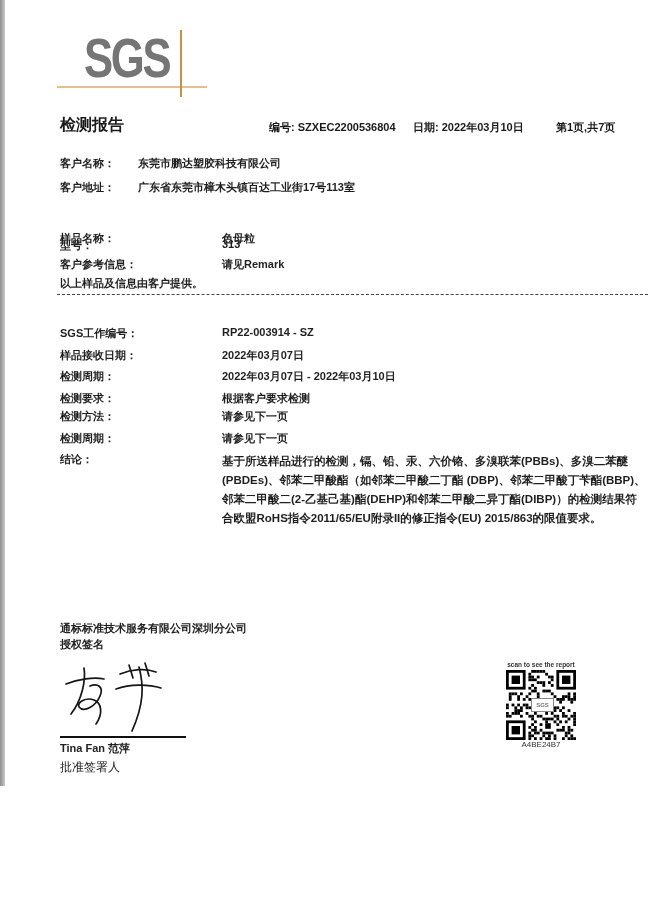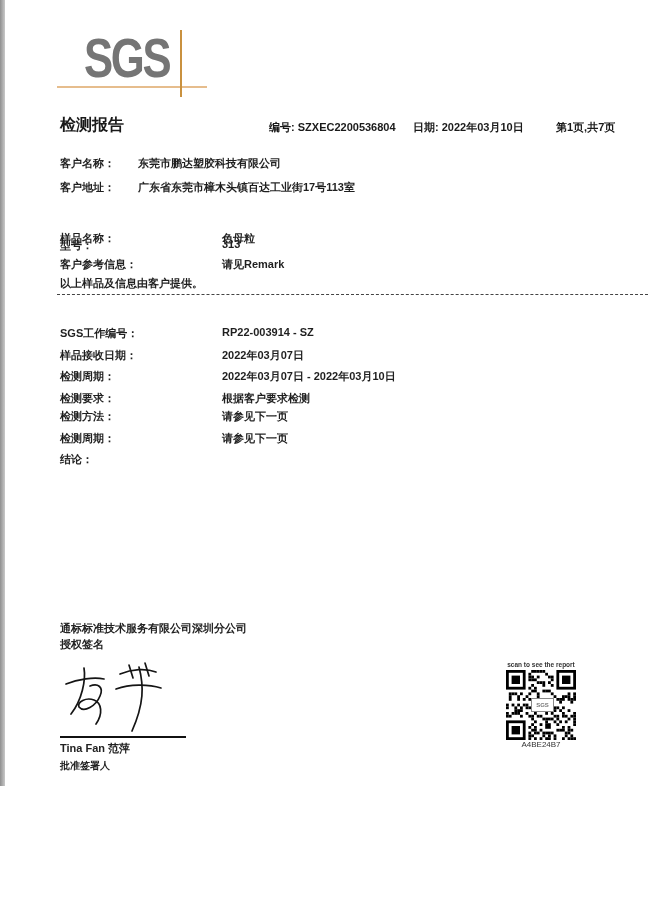--- a/index.html
+++ b/index.html
@@ -25,21 +25,21 @@
   .dashes{position:absolute;left:57px;top:294px;width:591px;border-top:1.5px dashed #444;}
   .conclusion-lbl{position:absolute;left:60px;top:452px;font-size:11px;font-weight:bold;}
   .conclusion-txt{position:absolute;left:222px;top:452px;width:426px;font-size:11.5px;
     font-weight:bold;line-height:19px;color:#1f1f1f;}
   
   .sig-company{position:absolute;left:60px;top:621px;font-size:11px;font-weight:bold;}
   .sig-auth{position:absolute;left:60px;top:637px;font-size:11px;font-weight:bold;}
   .sig-svg{position:absolute;left:58px;top:658px;}
   .sig-line{position:absolute;left:60px;top:736px;width:126px;height:1.5px;background:#111;}
   .sig-name{position:absolute;left:60px;top:741px;font-size:11px;font-weight:bold;}
-  .sig-role{position:absolute;left:60px;top:759px;font-size:10px;font-weight:bold;}
+  .sig-role{position:absolute;left:60px;top:759px;font-size:12px;font-weight:normal;}
   
   .qr-caption{position:absolute;left:500px;top:661px;width:82px;text-align:center;
     font-size:6.5px;color:#333;font-weight:bold;}
   .qr-box{position:absolute;left:506px;top:670px;width:70px;height:70px;}
   .qr-center{position:absolute;left:531px;top:698px;width:21px;height:12px;background:#fff;
     border:1px solid #888;font-size:6px;font-weight:bold;color:#777;text-align:center;line-height:12px;}
   .qr-id{position:absolute;left:500px;top:740px;width:82px;text-align:center;font-size:8px;color:#333;}
   
   .disclaimer{position:absolute;left:176px;top:805px;width:472px;font-size:6.3px;
     line-height:6.8px;color:#3a3a3a;text-align:justify;font-weight:bold;}
@@ -122,20 +122,21 @@
   <div class="row" style="top:409px;">
     <span>检测方法：</span>
     <span class="val162">请参见下一页</span>
   </div>
   <div class="row" style="top:431px;">
     <span>检测周期：</span>
     <span class="val162">请参见下一页</span>
   </div>
 
   <div class="conclusion-lbl">结论：</div>
+  <div class="conclusion-txt">基于所送样品进行的检测，镉、铅、汞、六价铬、多溴联苯(PBBs)、多溴二苯醚(PBDEs)、邻苯二甲酸酯（如邻苯二甲酸二丁酯 (DBP)、邻苯二甲酸丁苄酯(BBP)、邻苯二甲酸二(2-乙基己基)酯(DEHP)和邻苯二甲酸二异丁酯(DIBP)）的检测结果符合欧盟RoHS指令2011/65/EU附录II的修正指令(EU) 2015/863的限值要求。</div>
 
   <div class="sig-company">通标标准技术服务有限公司深圳分公司</div>
   <div class="sig-auth">授权签名</div>
   <svg class="sig-svg" width="130" height="78" viewBox="0 0 130 78">
     <g fill="none" stroke="#151515" stroke-width="1.7" stroke-linecap="round">
       <path d="M8,26 C20,21 36,19 46,21"></path>
       <path d="M26,10 C28,22 24,42 13,56"></path>
       <path d="M32,28 C40,25 46,29 42,38 C38,48 26,55 21,49 C19,44 28,39 36,42 C44,45 45,56 38,66"></path>
       <path d="M62,16 C74,11 88,10 98,14"></path>
       <path d="M71,7 L75,20"></path>

